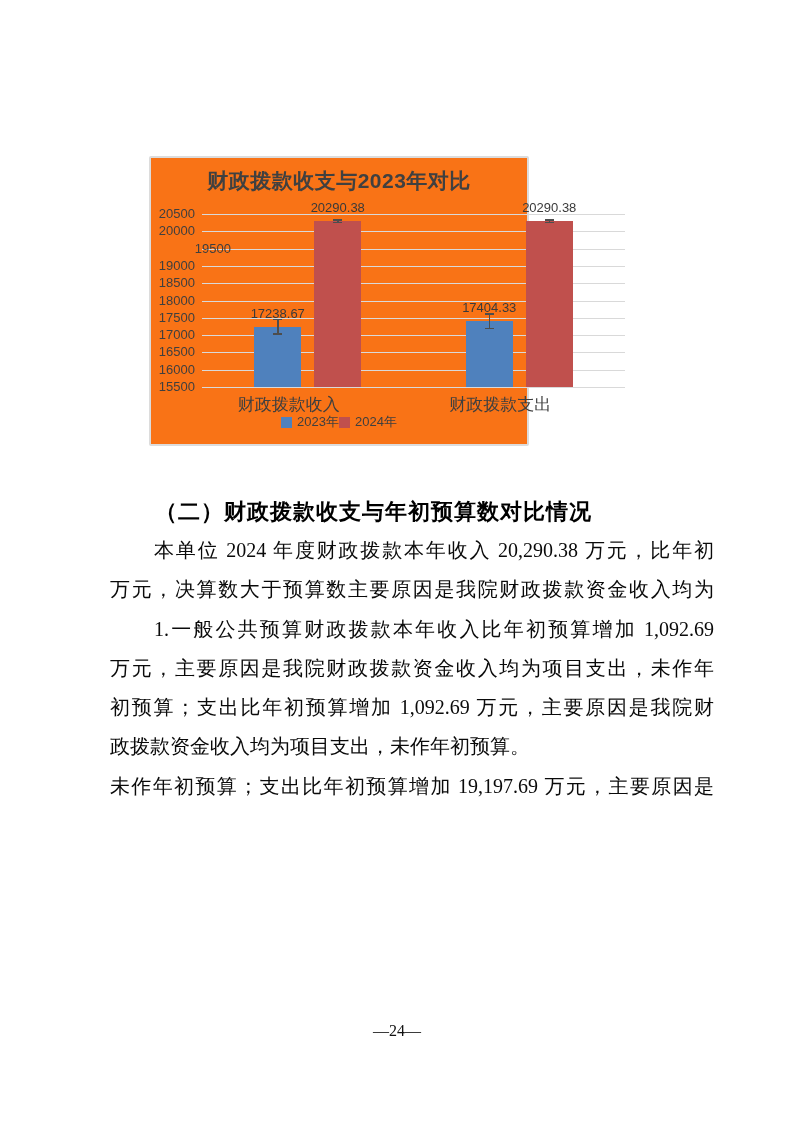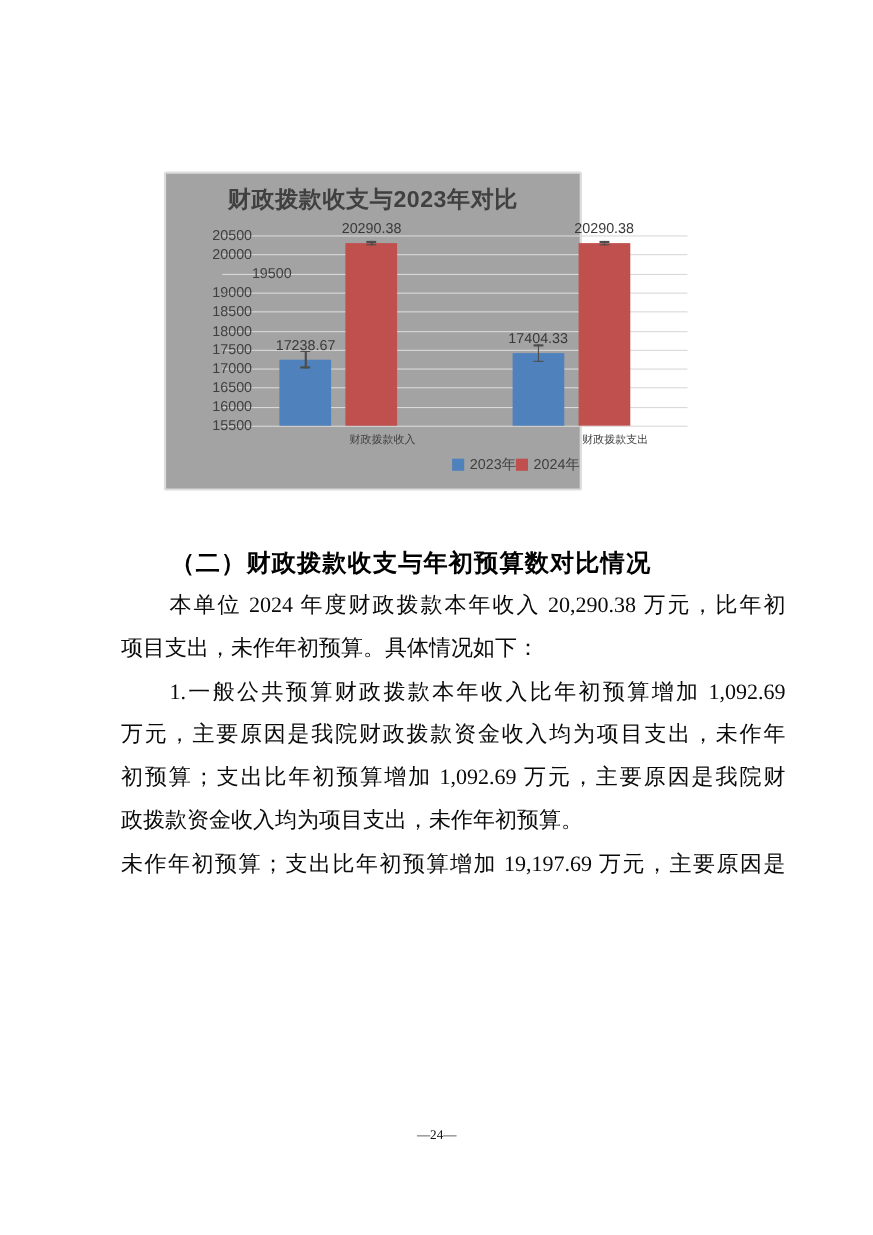--- a/index.html
+++ b/index.html
@@ -5,58 +5,58 @@
   html,body{margin:0;padding:0;background:#ffffff;}
   .page{
     position:relative;width:794px;height:1123px;background:#ffffff;
     font-family:"Liberation Serif","DejaVu Serif",serif;color:#0a0a0a;
     overflow:hidden;
   }
   
   .chart-box{
     position:absolute;left:149px;top:156px;width:380px;height:290px;
     box-sizing:border-box;border:2px solid #dcdcdc;border-radius:2px;
-    background:#a3a3a3;
+    background:#f97316;
     font-family:"Liberation Sans","DejaVu Sans",sans-serif;
   }
   .chart-title{
     position:absolute;top:9px;left:0;right:0;text-align:center;
     font-size:21px;font-weight:bold;color:#404040;letter-spacing:.5px;
   }
   .gridline{position:absolute;height:1px;background:#d9d9d9;}
-  .ytick{position:absolute;left:0;width:44px;
-    font-size:13px;color:#3f3f3f;line-height:15px;padding-left:42px;}
+  .ytick{position:absolute;left:0;width:44px;text-align:right;
+    font-size:13px;color:#3f3f3f;line-height:15px;}
   .bar{position:absolute;}
   .dlabel{position:absolute;width:90px;text-align:center;
     font-size:13px;color:#3a3a3a;line-height:15px;}
-  .cat{position:absolute;width:140px;text-align:right;
-    font-size:10px;color:#3f3f3f;}
+  .cat{position:absolute;width:140px;text-align:left;
+    font-size:17px;color:#3f3f3f;}
   .err{position:absolute;background:#4d4d4d;}
   .legend{
     position:absolute;left:0;right:0;bottom:13px;display:flex;
-    justify-content:flex-end;align-items:center;gap:0;
+    justify-content:center;align-items:center;gap:0;
     font-size:13px;color:#3f3f3f;
   }
   .legend-item{display:flex;align-items:center;}
   .legend-sw{width:11px;height:11px;display:inline-block;margin-right:5px;}
   
   .textblock{position:absolute;left:110px;top:492px;width:604px;}
   .heading{
     font-size:22px;font-weight:bold;line-height:39px;height:39px;
     padding-left:45px;letter-spacing:1px;color:#000;
   }
   .tline{
     font-size:20px;line-height:39.3px;height:39.3px;
     text-align:justify;text-align-last:justify;overflow:hidden;
   }
   .tline.first{padding-left:44px;}
   .tline.last-left{text-align-last:left;}
   .footer{
     position:absolute;left:0;right:0;top:1016px;text-align:center;
-    font-size:12px;line-height:30px;color:#111;
+    font-size:16px;line-height:30px;color:#111;
   }
 </style>
 </head>
 <body>
 
 <div class="page">
 
   <div class="chart-box">
     <div class="chart-title">财政拨款收支与2023年对比</div>
     <div id="chart-canvas">
@@ -114,21 +114,21 @@
           <span class="legend-sw" style="background: rgb(192, 80, 77);"></span>
           <span>2024年</span>
         </span>
       </div>
     </div>
 
   <div class="textblock">
     <div class="heading">（二）财政拨款收支与年初预算数对比情况</div>
     <div id="paragraphs">
         <div class="tline first">本单位 2024 年度财政拨款本年收入 20,290.38 万元，比年初</div>
-        <div class="tline last-left">项目支出，未作年初预算。具体情况如下：</div>
+        <div class="tline">万元，决算数大于预算数主要原因是我院财政拨款资金收入均为</div>
         <div class="tline first">1.一般公共预算财政拨款本年收入比年初预算增加 1,092.69</div>
         <div class="tline">万元，主要原因是我院财政拨款资金收入均为项目支出，未作年</div>
         <div class="tline">初预算；支出比年初预算增加 1,092.69 万元，主要原因是我院财</div>
         <div class="tline last-left">政拨款资金收入均为项目支出，未作年初预算。</div>
         <div class="tline">未作年初预算；支出比年初预算增加 19,197.69 万元，主要原因是</div>
       </div>
   </div>
 
   <div class="footer">—24—</div>
 </div>

